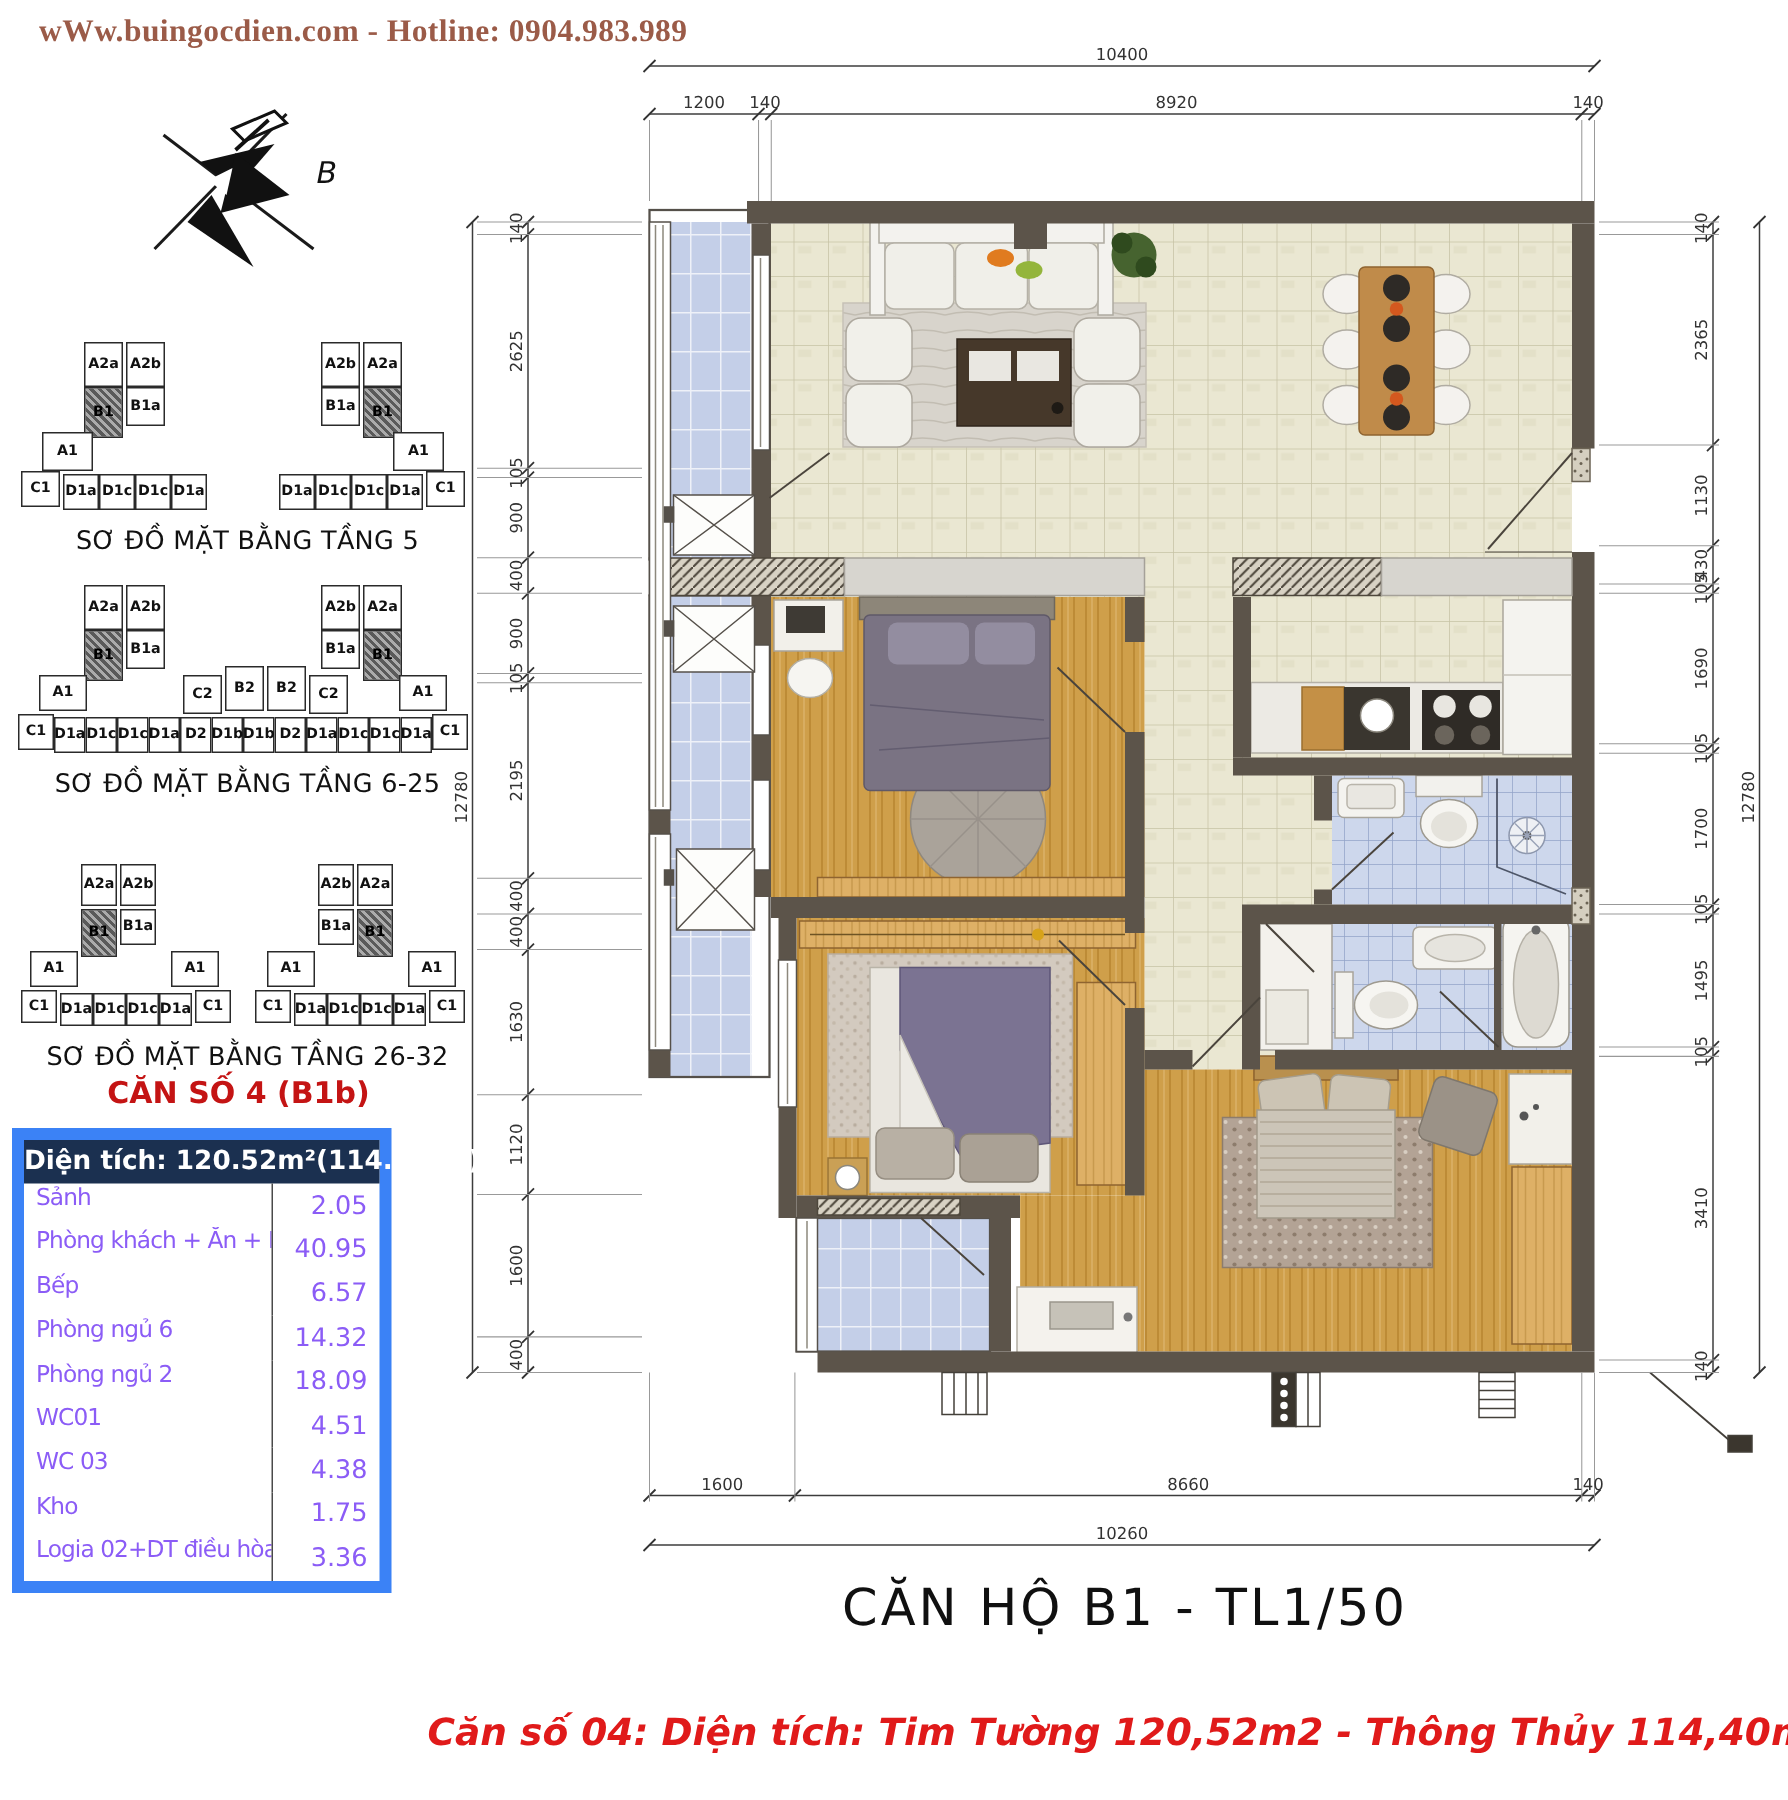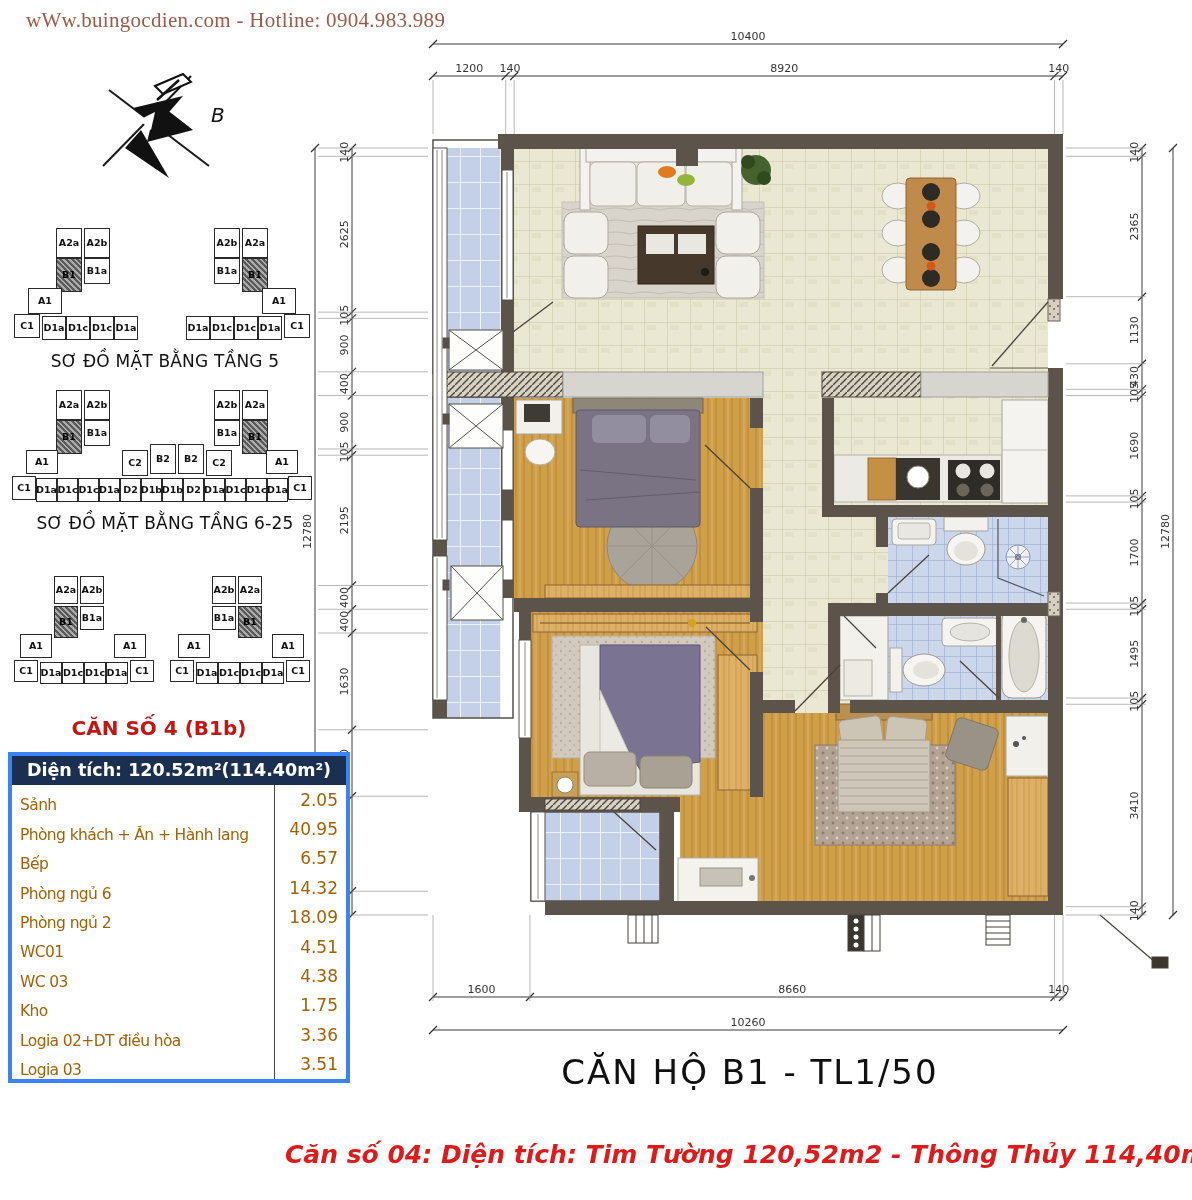--- a/index.html
+++ b/index.html
@@ -1,38 +1,38 @@
 <!DOCTYPE html>
 <html><head>
 <meta charset="utf-8">
 <style>
   body{margin:0;background:#fff}
   .page{position:relative;width:1192px;height:1200px;background:#fff;overflow:hidden;
         font-family:"DejaVu Sans",sans-serif;}
   .site-header{position:absolute;left:26px;top:8px;font-family:"Liberation Serif",serif;
-        font-weight:normal;font-size:21px;color:#9b5b48;letter-spacing:.3px;white-space:nowrap}
+        font-weight:bold;font-size:21px;color:#9b5b48;letter-spacing:.3px;white-space:nowrap}
   .compass{position:absolute;left:95px;top:68px}
   .diagram{position:absolute;width:306px}
   #d0{left:12px;top:226px}
   #d1{left:12px;top:388px}
   #d2{left:12px;top:576px}
   .d-boxes{position:relative;height:116px}
   #d2 .d-boxes{height:110px}
   .unit-box{position:absolute;box-sizing:border-box;border:1.6px solid #2a2a2a;background:#fff;
         color:#111;font-size:9.5px;font-weight:bold;display:flex;align-items:center;
         justify-content:center;line-height:1}
   .unit-box.shaded{background:repeating-linear-gradient(45deg,#5a5a5a 0 2px,#ababab 2px 4px);color:#000}
   .d-caption{text-align:center;font-size:17px;color:#111;margin-top:9px;letter-spacing:.2px;white-space:nowrap}
   .unit-title{position:absolute;left:8px;top:716px;width:302px;text-align:center;font-size:20px;
         font-weight:bold;color:#c41414;white-space:nowrap}
-  .area-table{position:absolute;left:8px;top:752px;width:342px;border:4px solid #3b82f6;
+  .area-table{position:absolute;left:8px;top:752px;width:253px;border:8px solid #3b82f6;
         box-sizing:border-box;background:#fff}
   .at-header{background:#1b3050;color:#fff;font-weight:bold;font-size:17.5px;text-align:center;
         padding:4px 0 5px;white-space:nowrap}
-  .at-row{display:flex;height:29.4px;align-items:flex-end;color:#a16207}
+  .at-row{display:flex;height:29.4px;align-items:flex-start;color:#8b5cf6}
   .at-name{flex:1;padding-left:8px;font-size:15.5px;letter-spacing:-0.6px;white-space:nowrap;overflow:hidden}
   .at-val{width:72px;font-size:17px;text-align:right;padding-right:8px;border-left:1.5px solid #4a4a4a;
         height:100%;display:flex;align-items:center;justify-content:flex-end;box-sizing:border-box}
   .plan-title{position:absolute;left:430px;top:1052px;width:640px;text-align:center;font-size:34px;
         color:#101010;letter-spacing:2px;white-space:nowrap}
   .plan-subtitle{position:absolute;left:285px;top:1140px;width:910px;text-align:center;font-size:25px;
         font-weight:bold;font-style:italic;color:#e01a1a;white-space:nowrap}
   #plan{position:absolute;left:0;top:0}
 </style>
 </head>
@@ -551,20 +551,21 @@
         <div class="unit-box shaded" style="left: 226px; top: 30px; width: 24px; height: 32px;">B1</div>
         <div class="unit-box" style="left: 166px; top: 58px; width: 32px; height: 24px;">A1</div>
         <div class="unit-box" style="left: 260px; top: 58px; width: 32px; height: 24px;">A1</div>
         <div class="unit-box" style="left: 158px; top: 84px; width: 24px; height: 22px;">C1</div>
         <div class="unit-box" style="left: 184px; top: 86px; width: 22px; height: 22px;">D1a</div>
         <div class="unit-box" style="left: 206px; top: 86px; width: 22px; height: 22px;">D1c</div>
         <div class="unit-box" style="left: 228px; top: 86px; width: 22px; height: 22px;">D1c</div>
         <div class="unit-box" style="left: 250px; top: 86px; width: 22px; height: 22px;">D1a</div>
         <div class="unit-box" style="left: 274px; top: 84px; width: 24px; height: 22px;">C1</div>
       </div>
+    <div class="d-caption">SƠ ĐỒ MẶT BẰNG TẦNG 26-32</div>
   </div>
 
   <div class="unit-title">CĂN SỐ 4 (B1b)</div>
 
   <div class="area-table">
     <div class="at-header">Diện tích: 120.52m²(114.40m²)</div>
     <div id="atBody">
         <div class="at-row">
           <div class="at-name">Sảnh</div>
           <div class="at-val">2.05</div>
@@ -594,23 +595,19 @@
           <div class="at-val">4.38</div>
         </div>
         <div class="at-row">
           <div class="at-name">Kho</div>
           <div class="at-val">1.75</div>
         </div>
         <div class="at-row">
           <div class="at-name">Logia 02+DT điều hòa</div>
           <div class="at-val">3.36</div>
         </div>
-        <div class="at-row">
-          <div class="at-name">Logia 03</div>
-          <div class="at-val">3.51</div>
-        </div>
       </div>
   </div>
 
   <div class="plan-title">CĂN HỘ B1 - TL1/50</div>
   <div class="plan-subtitle">Căn số 04: Diện tích: Tim Tường 120,52m2 - Thông Thủy 114,40m2</div>
 
 </div>
 
 </body></html>

